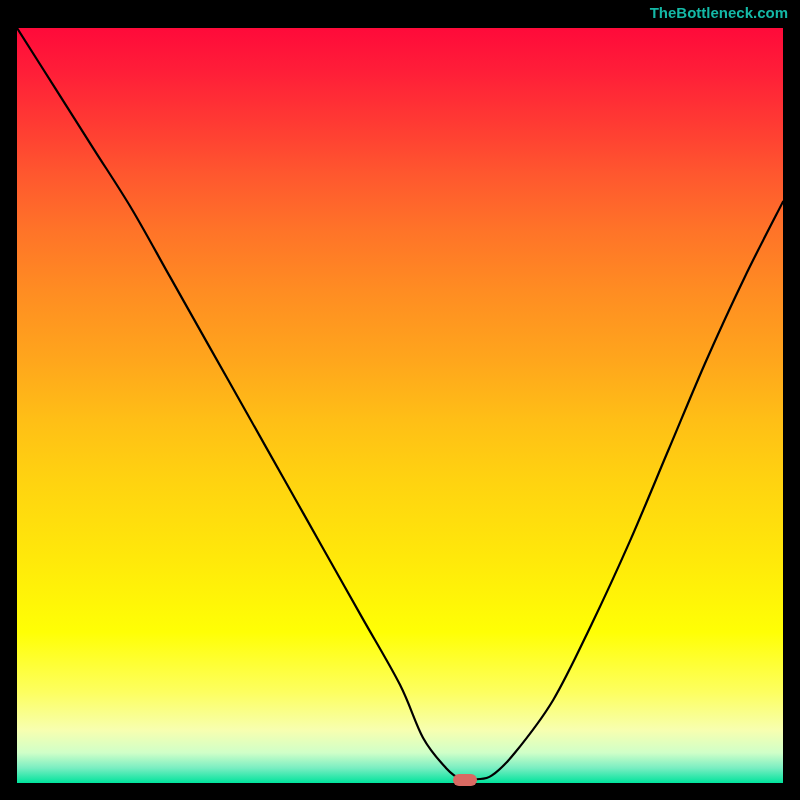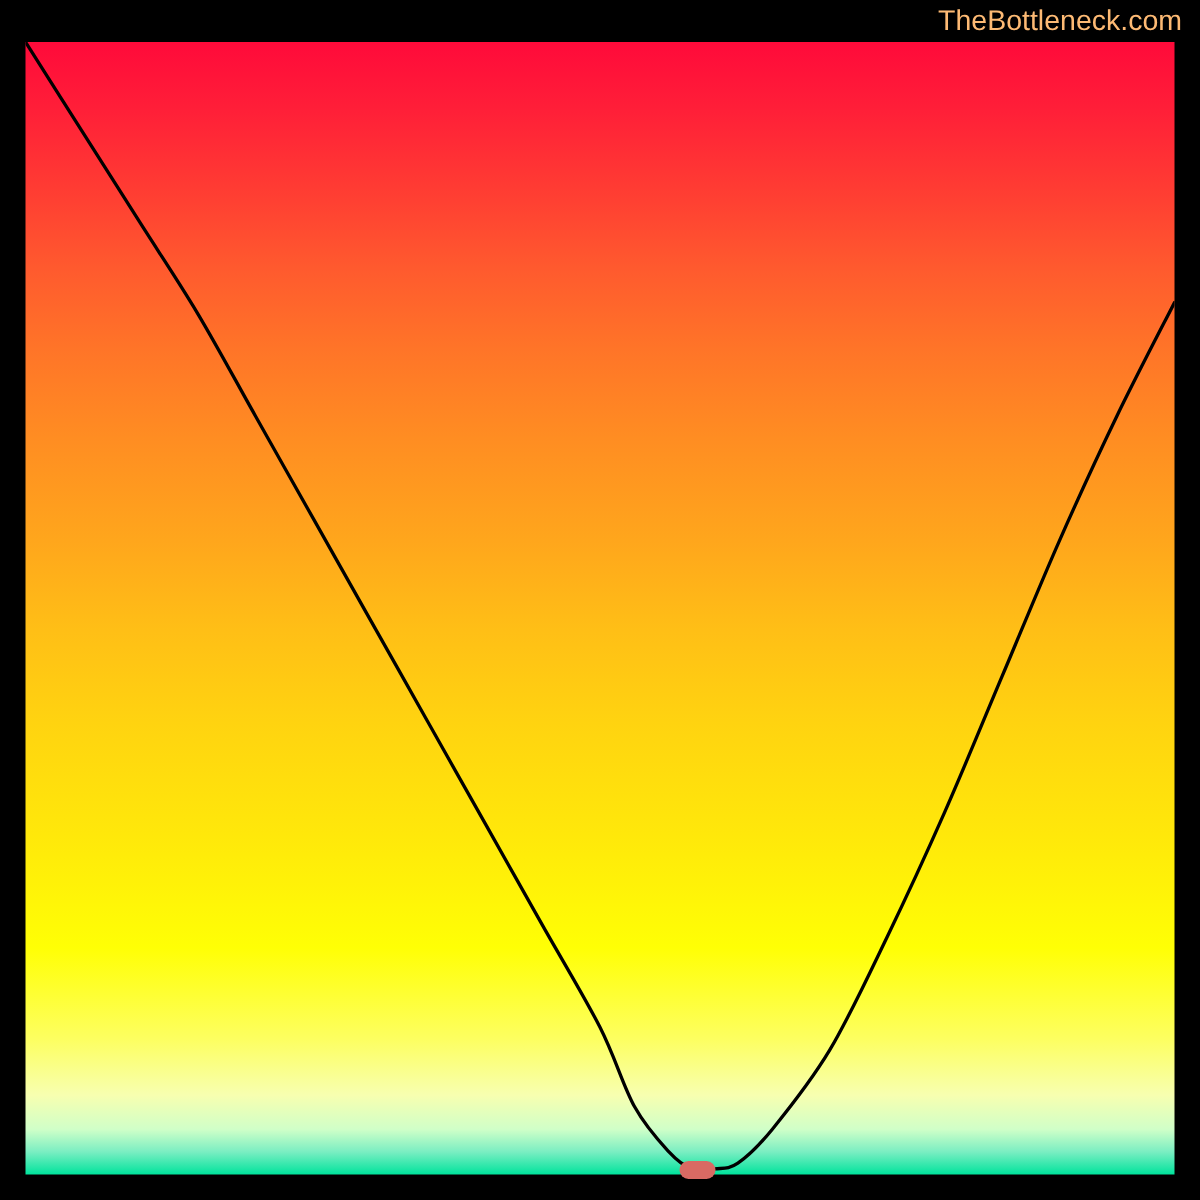--- a/index.html
+++ b/index.html
@@ -8,23 +8,23 @@
     height: 800px;
     background: #000000;
     position: relative;
     overflow: hidden;
     font-family: Arial, Helvetica, sans-serif;
   }
   .watermark {
     position: absolute;
     top: 4px;
     right: 12px;
-    color: #fdba74;
-    font-size: 19px;
-    font-weight: 400;
+    color: #14b8a6;
+    font-size: 15px;
+    font-weight: 700;
     z-index: 10;
   }
   .plot-area {
     position: absolute;
     left: 17px;
     top: 28px;
     width: 766px;
     height: 755px;
   }
   .gradient-bg {

